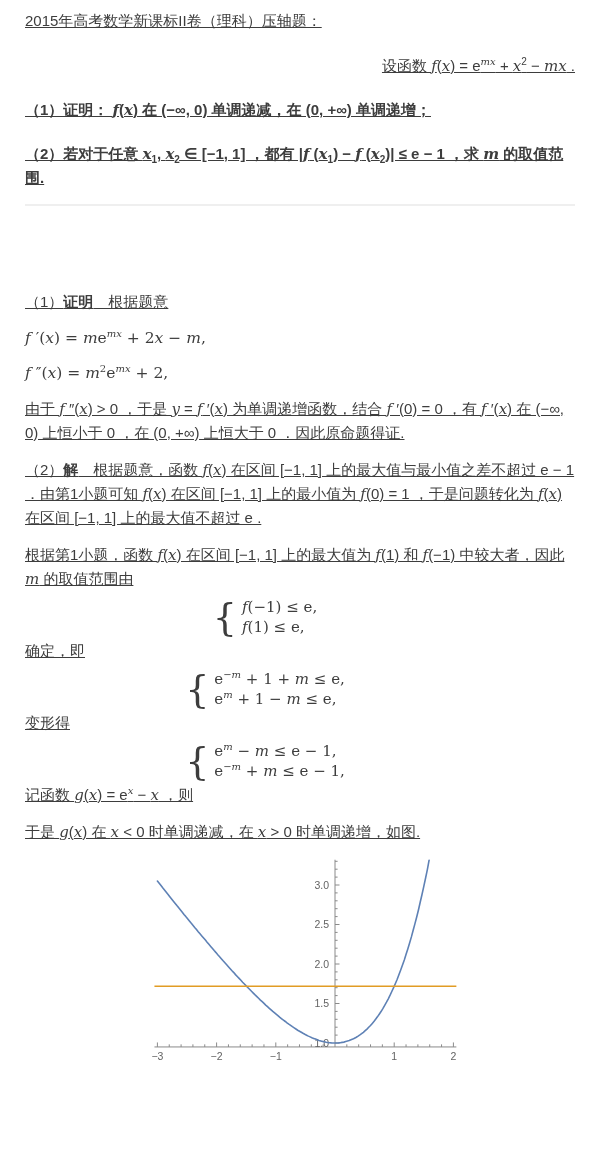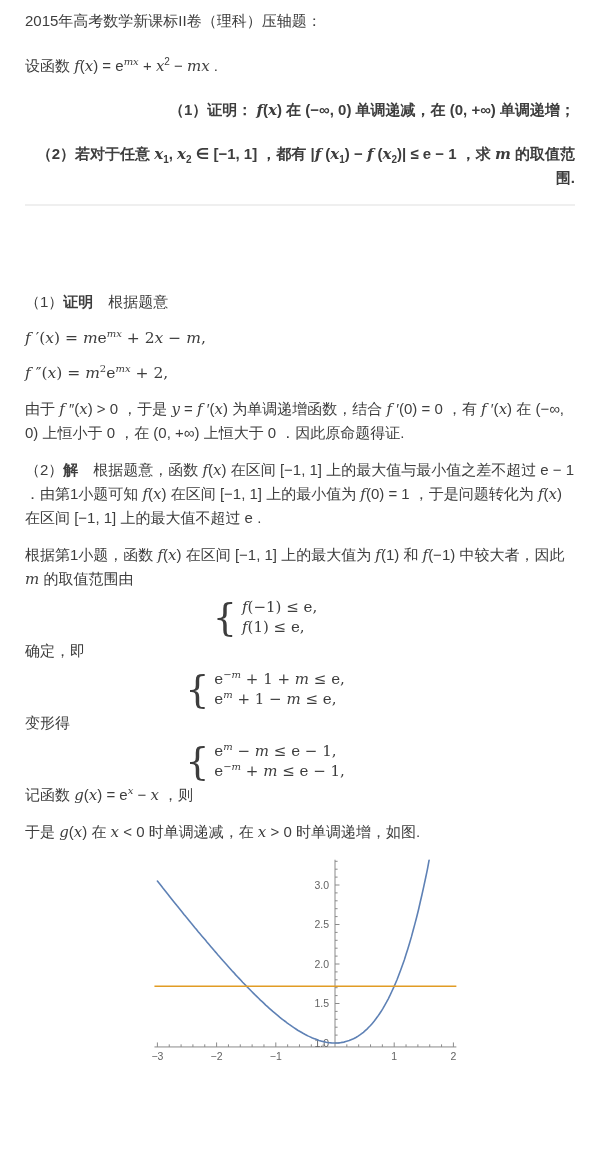--- a/index.html
+++ b/index.html
@@ -2,24 +2,24 @@
 <html><head>
 <meta charset="utf-8">
 <style>
   html,body{margin:0;padding:0;background:#fff;}
   body{
     width:600px;height:1152px;overflow:hidden;
     font-family:"Liberation Sans","DejaVu Sans",sans-serif;
     font-size:15px;color:#3d3d3d;
   }
   .content{padding:10px 25px 0 25px;}
-  p{margin:13px 0 0 0;line-height:24px;}
+  p{margin:13px 0 0 0;line-height:24px;text-decoration:underline;}
   #title{margin:0;line-height:22px;}
-  .mt22{margin-top:22px;}
-  .mt20{margin-top:20px;text-align:right;}
+  .mt22{margin-top:22px;text-align:right;}
+  .mt20{margin-top:20px;}
   .mt15{}
   .mt54{margin-top:84px;}
   .mt11{margin-top:1px;}
   .bold{font-weight:bold;}
   hr.divider{border:none;border-top:2px solid #efefef;margin:14px 0 0 0;}
   i{font-family:"DejaVu Serif","Liberation Serif",serif;font-style:italic;}
   sup,sub{font-size:10px;line-height:0;}
   .formula{
     width:480px;text-align:left;margin:13px 0 0 0;
     font-family:"DejaVu Serif","Liberation Serif",serif;font-size:15.5px;line-height:22px;

